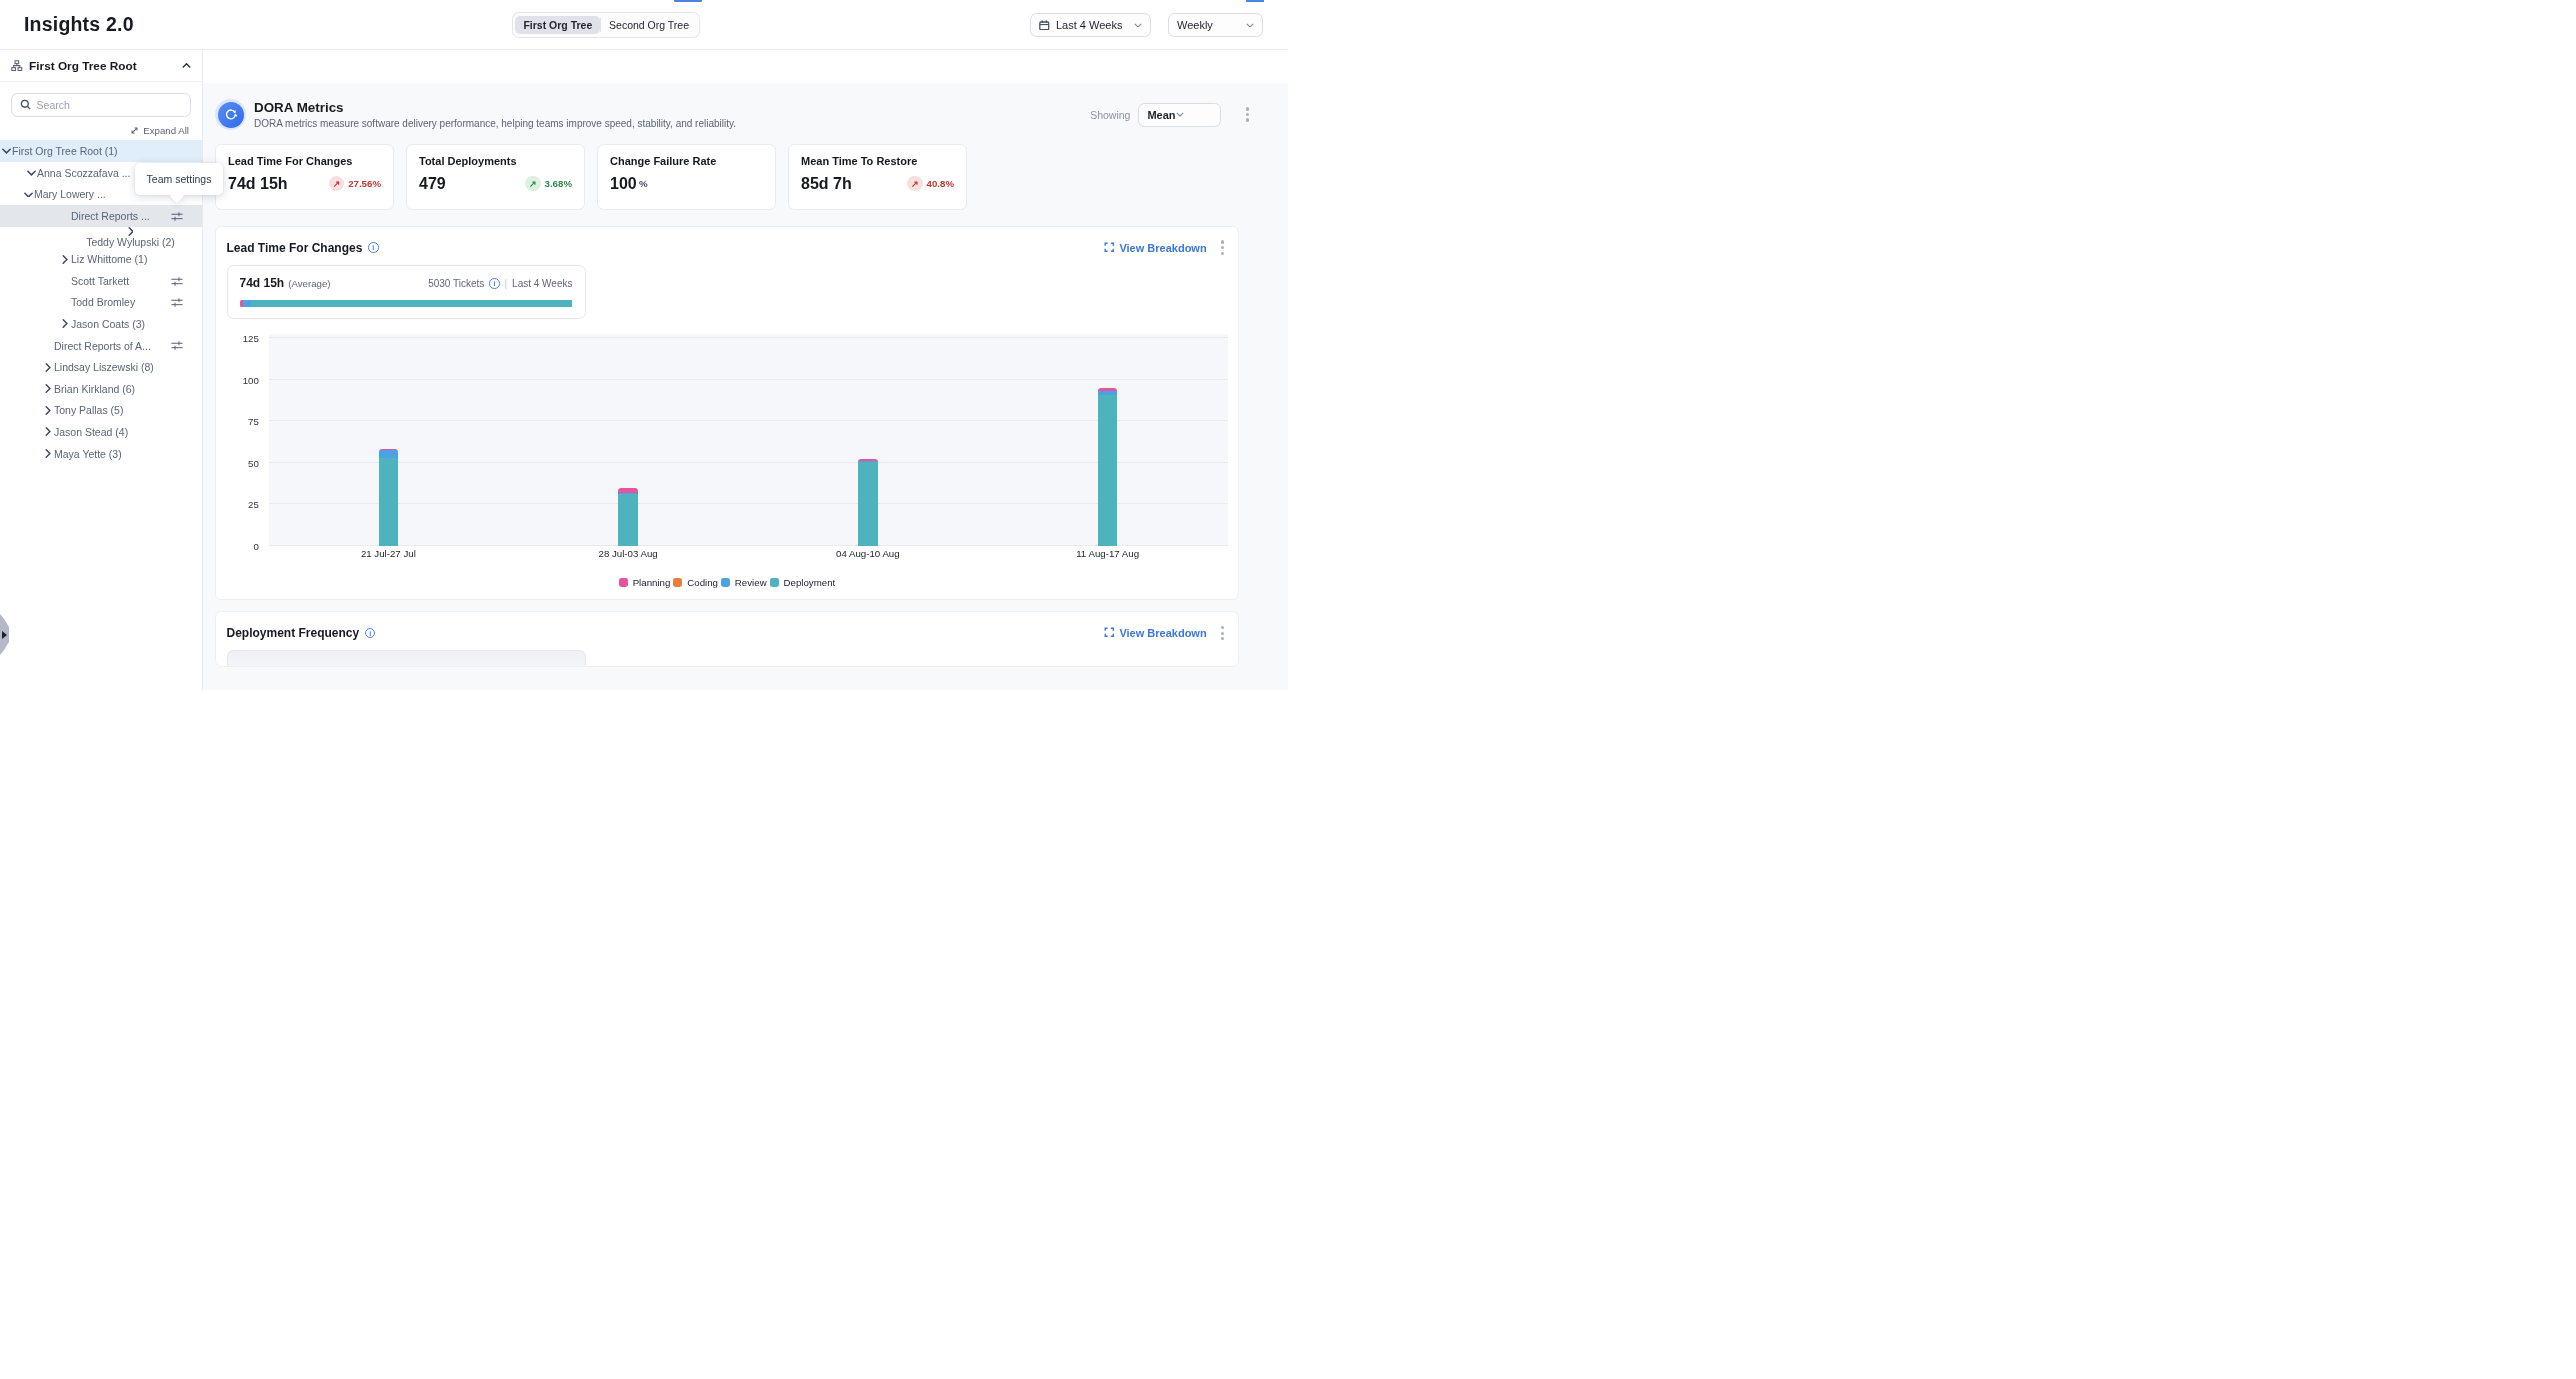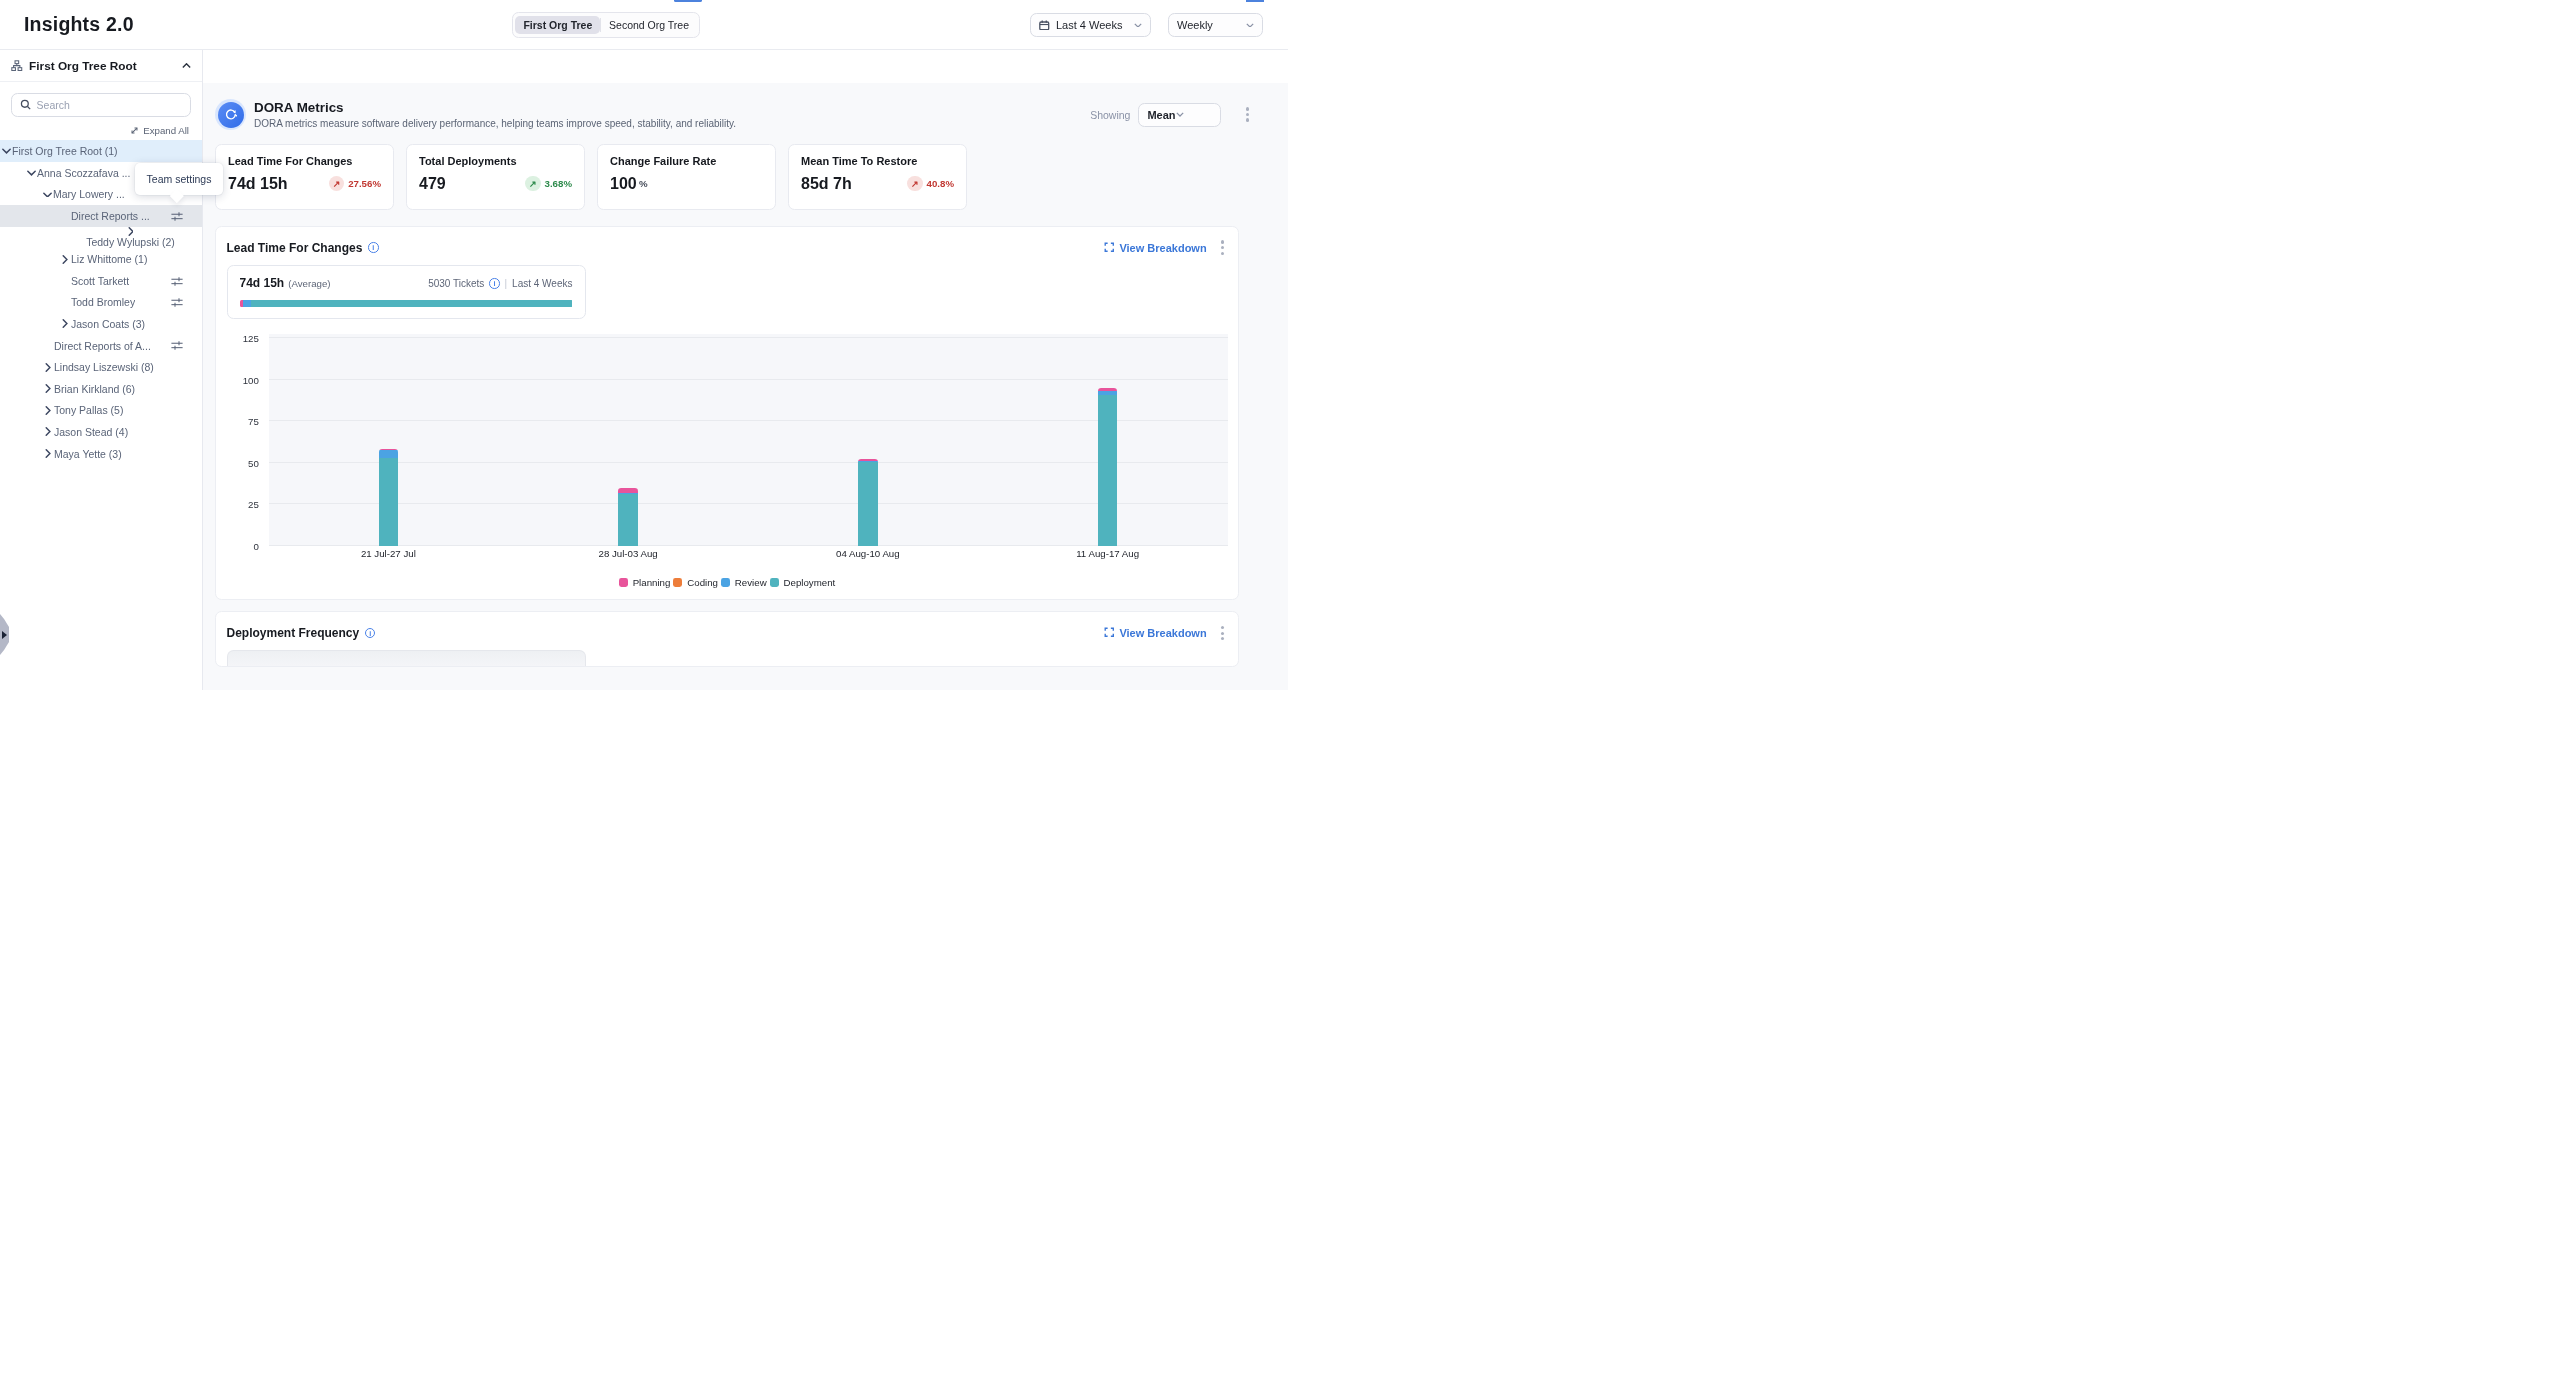--- a/index.html
+++ b/index.html
@@ -232,21 +232,21 @@
         <span class="lbl">First Org Tree Root (1)</span>
       </div>
       <div class="tree-row" style="padding-left: 25px;">
         <span class="chev">
           <svg width="9" height="5.7" viewBox="0 0 11 7">
             <polyline points="1,1.5 5.5,6 10,1.5" fill="none" stroke="#3c4660" stroke-width="1.8" stroke-linecap="round"></polyline>
           </svg>
         </span>
         <span class="lbl">Anna Scozzafava ...</span>
       </div>
-      <div class="tree-row" style="padding-left: 41px;">
+      <div class="tree-row" style="padding-left: 22px;">
         <span class="chev">
           <svg width="9" height="5.7" viewBox="0 0 11 7">
             <polyline points="1,1.5 5.5,6 10,1.5" fill="none" stroke="#3c4660" stroke-width="1.8" stroke-linecap="round"></polyline>
           </svg>
         </span>
         <span class="lbl">Mary Lowery ...</span>
       </div>
       <div class="tree-row sel-gray" style="padding-left: 71px;">
         <span class="lbl">Direct Reports ...</span>
         <span class="sliders">

